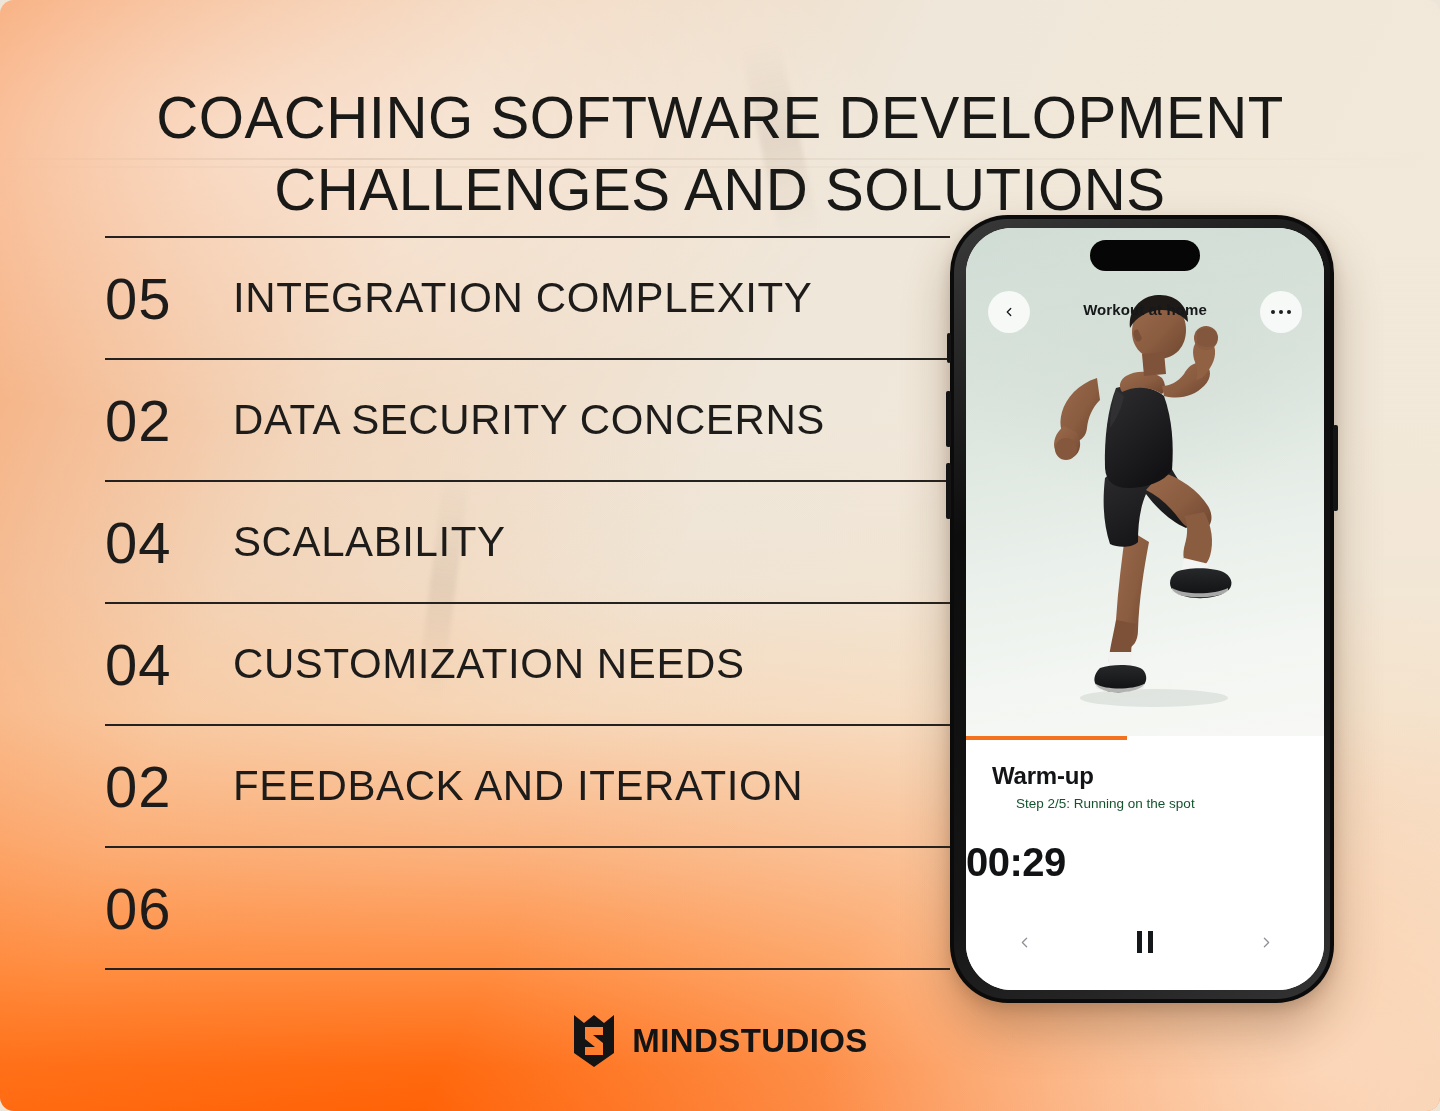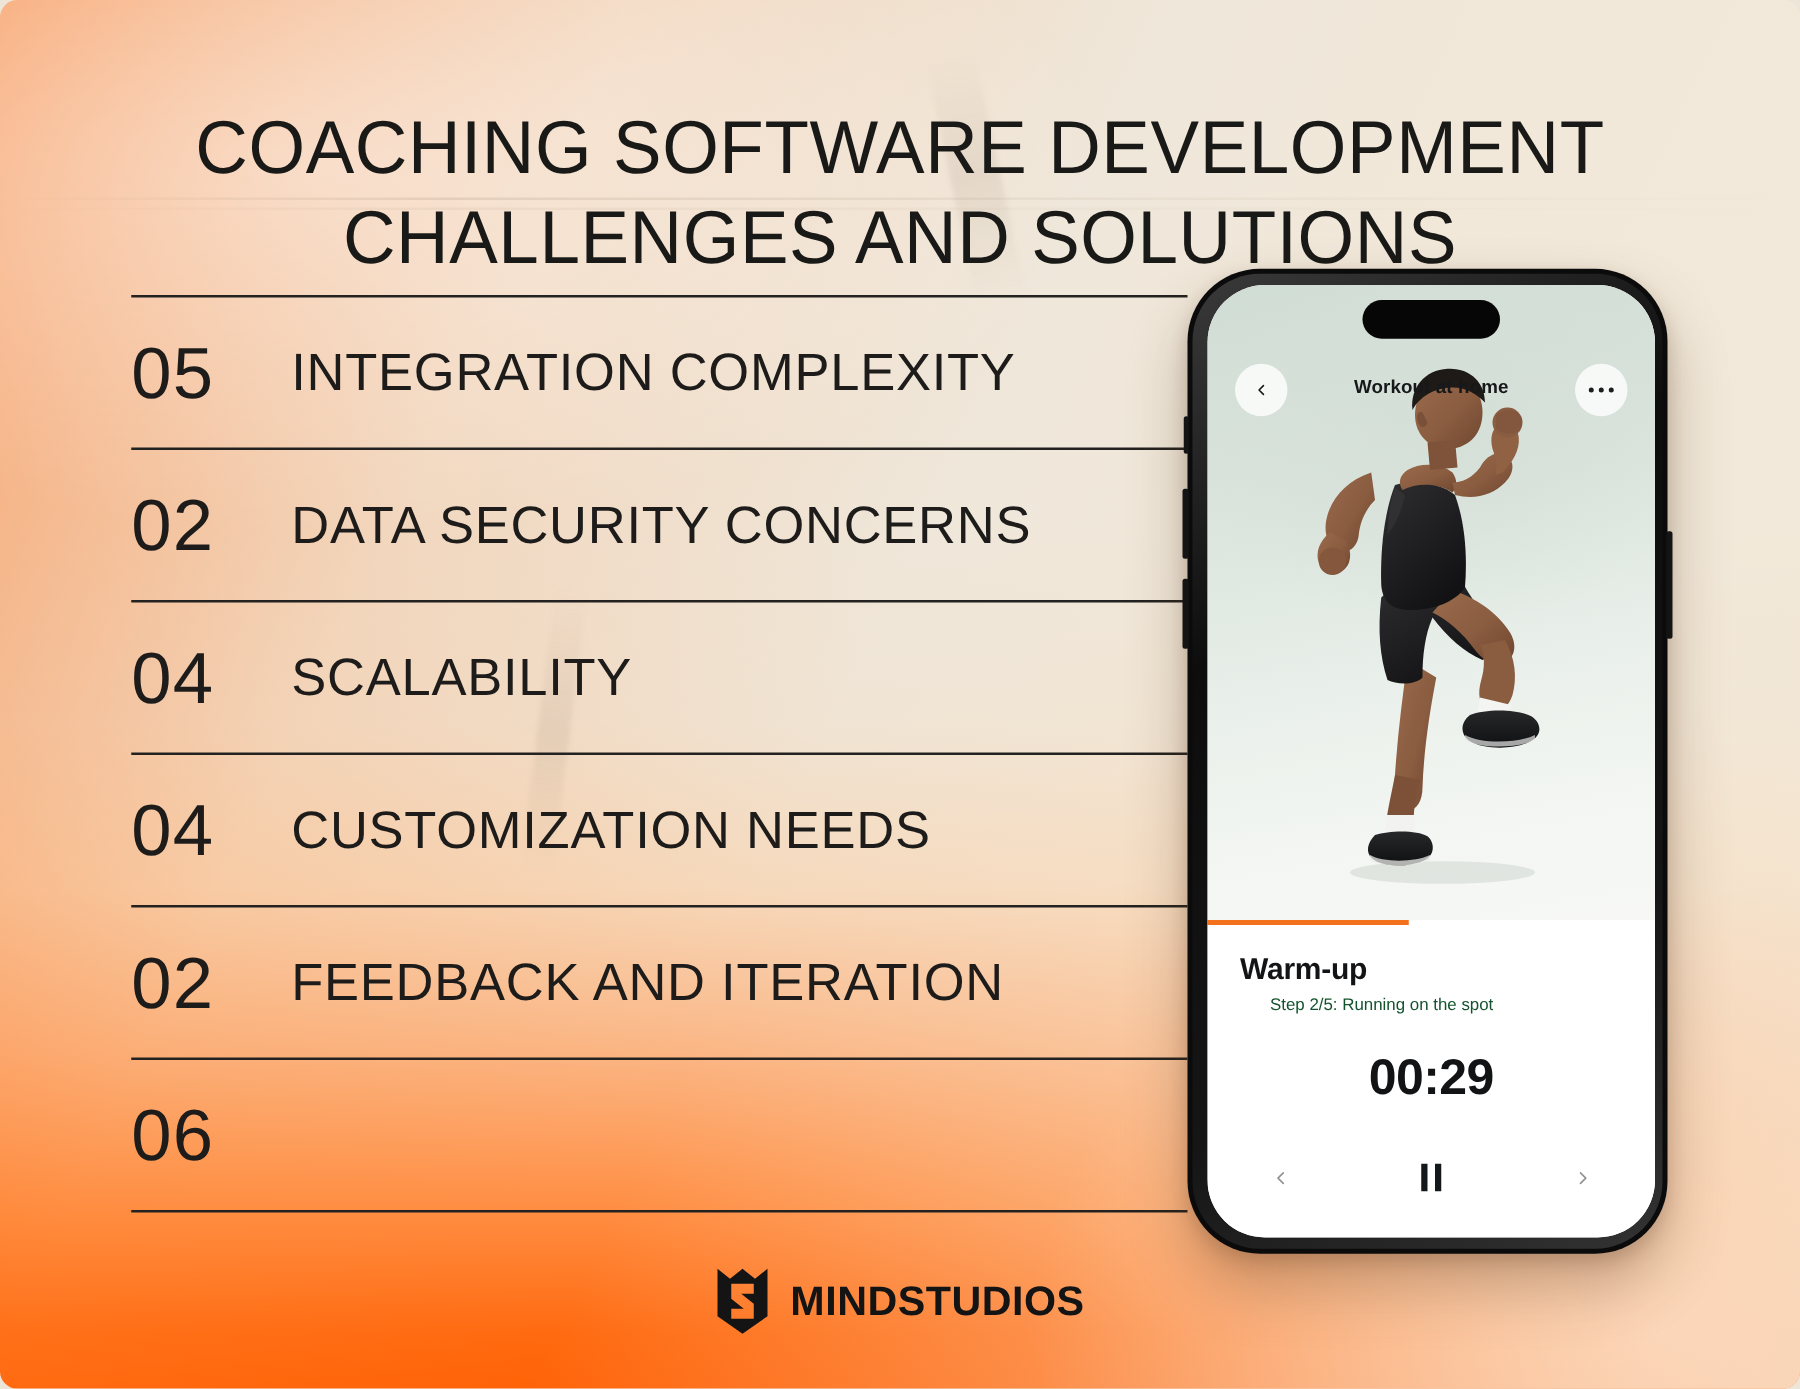--- a/index.html
+++ b/index.html
@@ -241,21 +241,20 @@
     position: absolute;
     left: 26px; top: 56px;
     font-size: 13.5px;
     font-weight: 400;
     color: #14532d;
     margin-left: 24px;
   }
   .panel .p-timer {
     position: absolute;
     left: 0; right: 0; top: 100px;
-    text-align: center;
     font-size: 40px;
     font-weight: 700;
     color: #111315;
     letter-spacing: -0.5px;
   }
   .controls {
     position: absolute;
     left: 0; right: 0; top: 182px;
     height: 40px;
   }

